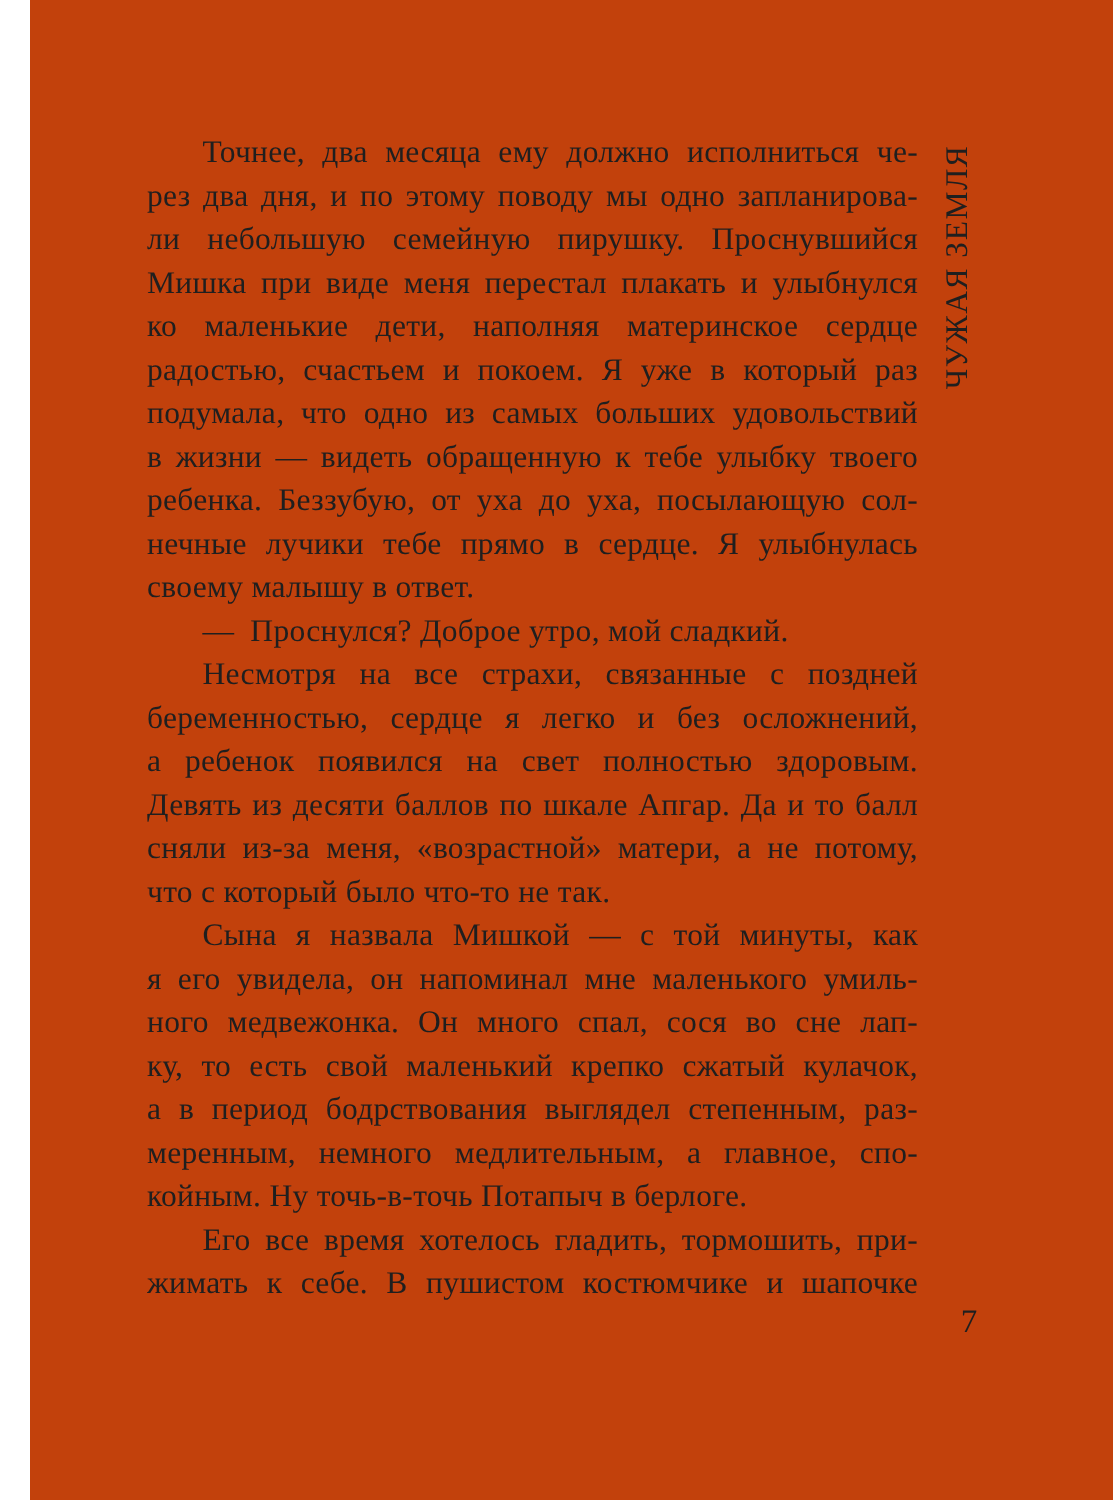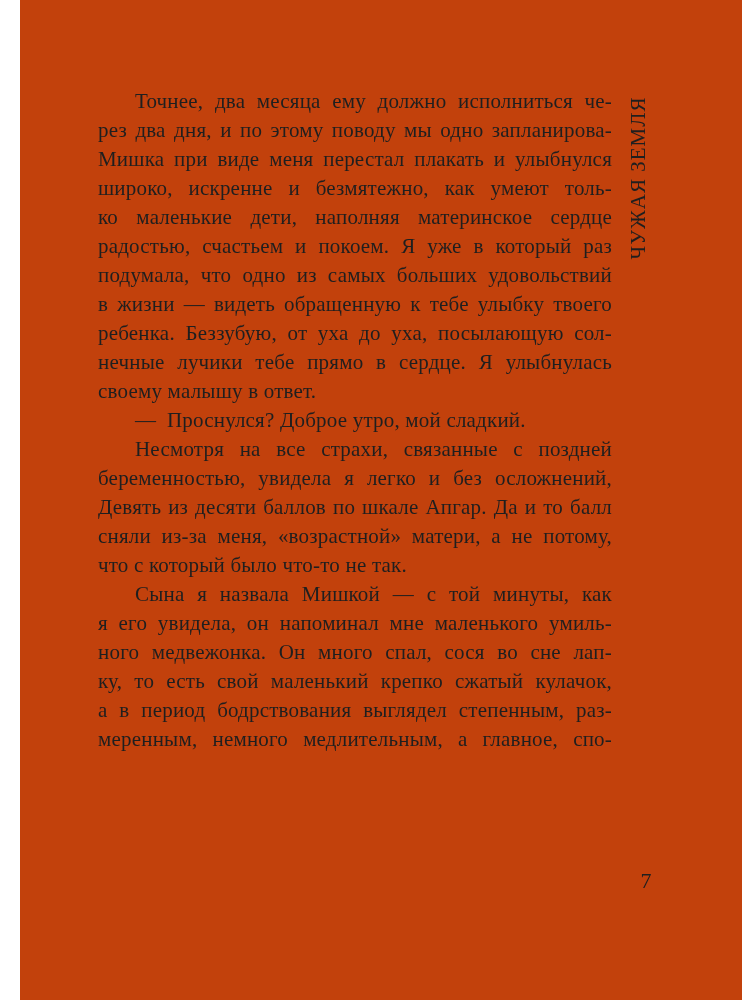--- a/index.html
+++ b/index.html
@@ -65,44 +65,50 @@
   }
 </style>
 </head>
 <body>
 
 <div class="page">
   <div class="text-block">
       <div class="paragraph">
         <div class="line indent">Точнее, два месяца ему должно исполниться че-</div>
         <div class="line">рез два дня, и по этому поводу мы одно запланирова-</div>
+        <div class="line">ли небольшую семейную пирушку. Проснувшийся</div>
         <div class="line">Мишка при виде меня перестал плакать и улыбнулся</div>
-        <div class="line">широко, искренне и безмятежно, как умеют толь-</div>
         <div class="line">ко маленькие дети, наполняя материнское сердце</div>
         <div class="line">радостью, счастьем и покоем. Я уже в который раз</div>
         <div class="line">подумала, что одно из самых больших удовольствий</div>
         <div class="line">в жизни — видеть обращенную к тебе улыбку твоего</div>
         <div class="line">ребенка. Беззубую, от уха до уха, посылающую сол-</div>
         <div class="line">нечные лучики тебе прямо в сердце. Я улыбнулась</div>
         <div class="line last">своему малышу в ответ.</div>
       </div>
       <div class="paragraph">
         <div class="line indent last">— Проснулся? Доброе утро, мой сладкий.</div>
       </div>
       <div class="paragraph">
         <div class="line indent">Несмотря на все страхи, связанные с поздней</div>
-        <div class="line">беременностью, увидела я легко и без осложнений,</div>
+        <div class="line">беременностью, сердце я легко и без осложнений,</div>
+        <div class="line">а ребенок появился на свет полностью здоровым.</div>
         <div class="line">Девять из десяти баллов по шкале Апгар. Да и то балл</div>
         <div class="line">сняли из-за меня, «возрастной» матери, а не потому,</div>
         <div class="line last">что с который было что-то не так.</div>
       </div>
       <div class="paragraph">
         <div class="line indent">Сына я назвала Мишкой — с той минуты, как</div>
         <div class="line">я его увидела, он напоминал мне маленького умиль-</div>
         <div class="line">ного медвежонка. Он много спал, сося во сне лап-</div>
         <div class="line">ку, то есть свой маленький крепко сжатый кулачок,</div>
         <div class="line">а в период бодрствования выглядел степенным, раз-</div>
         <div class="line">меренным, немного медлительным, а главное, спо-</div>
+        <div class="line last">койным. Ну точь-в-точь Потапыч в берлоге.</div>
+      </div>
+      <div class="paragraph">
+        <div class="line indent">Его все время хотелось гладить, тормошить, при-</div>
+        <div class="line">жимать к себе. В пушистом костюмчике и шапочке</div>
       </div>
     </div>
   <div class="side-header">ЧУЖАЯ ЗЕМЛЯ</div>
   <div class="page-number">7</div>
 </div>
 
 </body></html>

